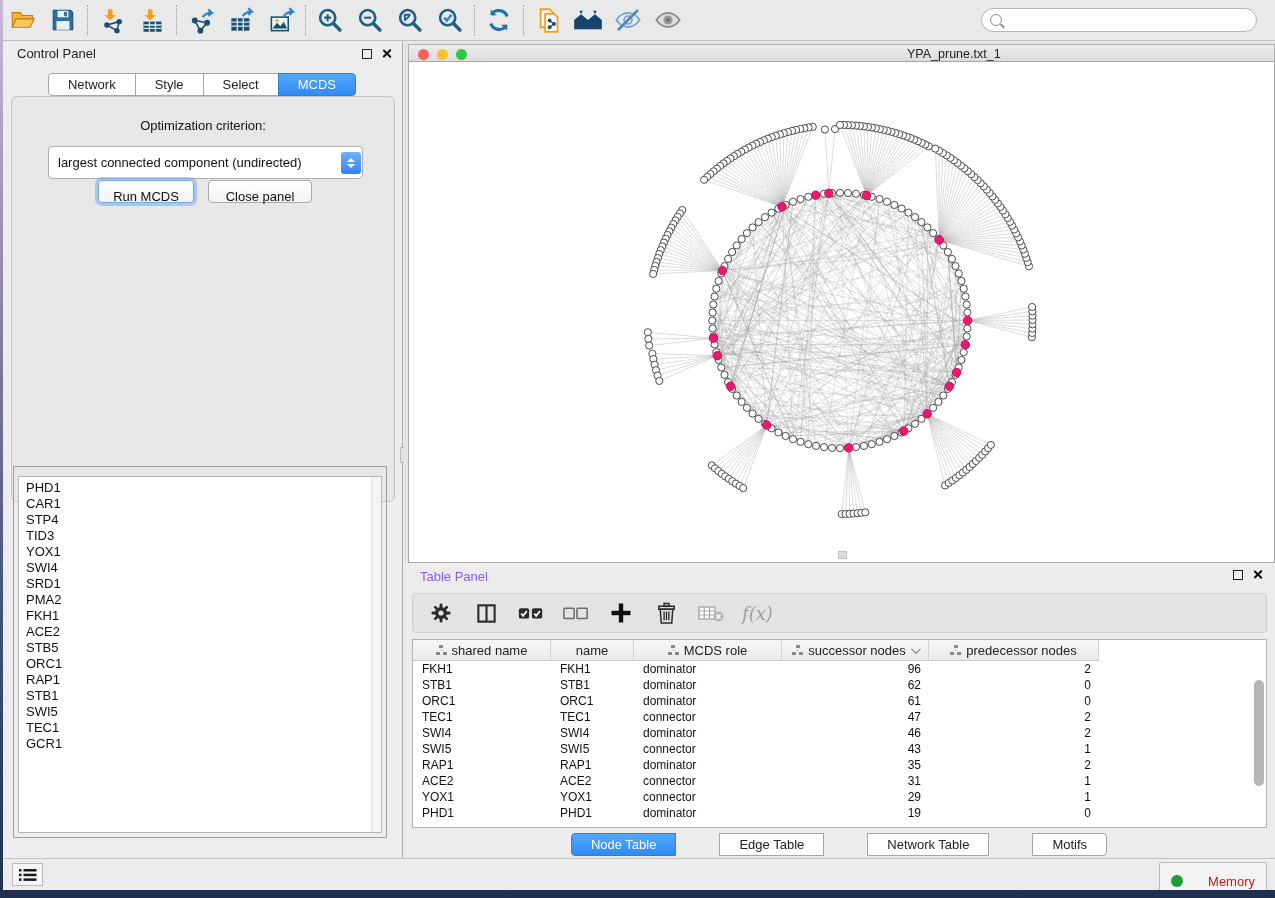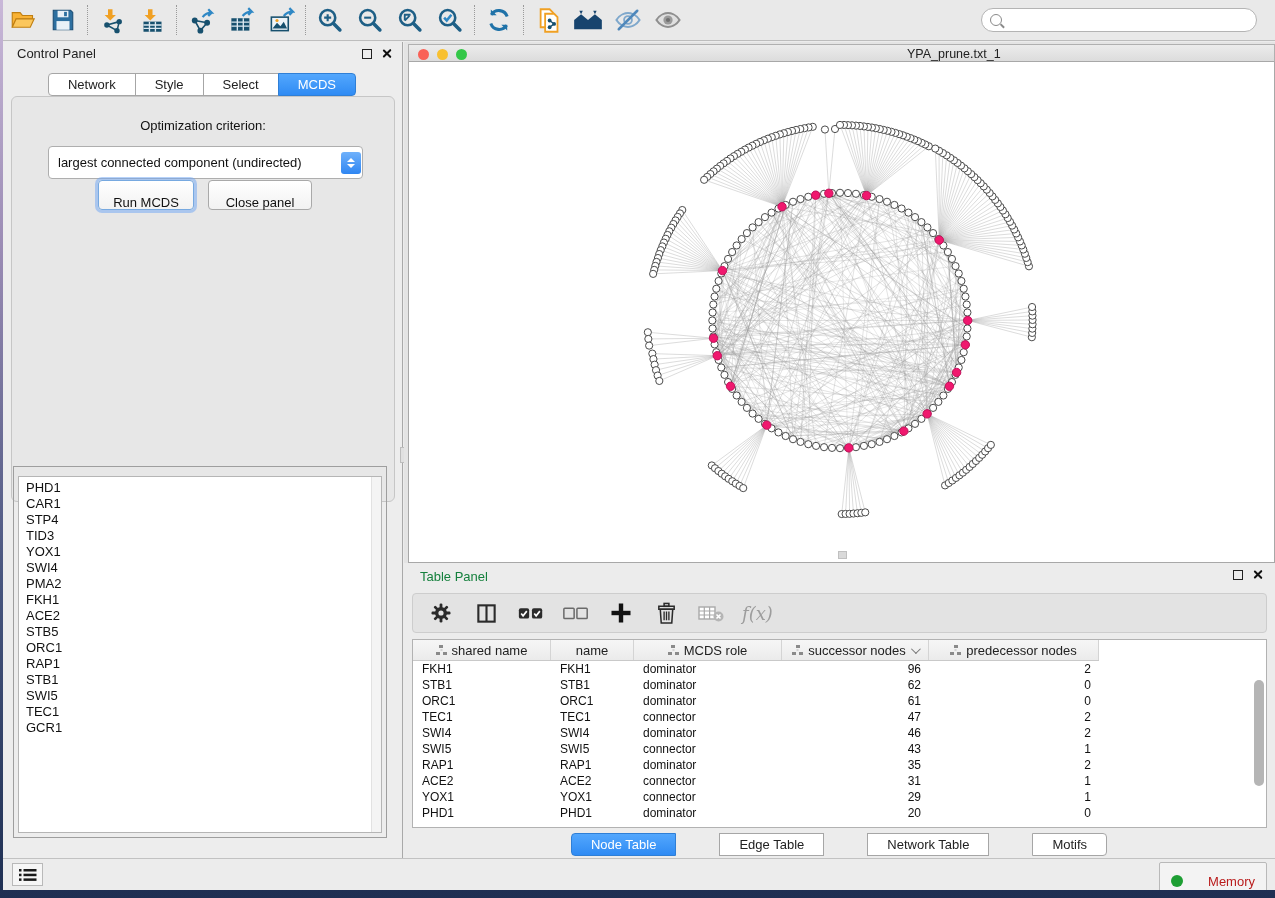--- a/index.html
+++ b/index.html
@@ -35,21 +35,21 @@
   .seg-tab:last-child { border-radius:0 4px 4px 0; }
   .seg-tab.active { background:linear-gradient(#53a7fd,#2f8bf4); border-color:#2f7fd6; color:#fff; }
 
   .cp-box { position:absolute; top:54px; left:8px; width:384px; height:406px; background:#e7e7e7; border:1px solid #c6c6c6; border-radius:6px; }
   .crit-label { position:absolute; top:21px; width:100%; text-align:center; font-size:13px; color:#111; }
   .crit-select { position:absolute; top:49px; left:36px; width:315px; height:33px; background:#fff; border:1px solid #aeaeae; border-radius:4px; display:flex; align-items:center; }
   .crit-select .val { flex:1; padding-left:9px; font-size:13px; color:#111; white-space:nowrap; }
   .stepper { width:20px; height:22px; margin-right:1px; background:linear-gradient(#6fb1fb,#2f86f2); border-radius:3px; display:flex; flex-direction:column; align-items:center; justify-content:center; gap:2px; }
   .stepper i { width:0; height:0; border-left:4px solid transparent; border-right:4px solid transparent; }
   .stepper .up { border-bottom:4px solid #fff; } .stepper .dn { border-top:4px solid #fff; }
-  .btn { font:13px "Liberation Sans",sans-serif; background:linear-gradient(#ffffff,#f2f2f2); border:1px solid #a9a9a9; border-radius:4px; padding:14px 14px; color:#111; }
+  .btn { font:13px "Liberation Sans",sans-serif; background:linear-gradient(#ffffff,#f2f2f2); border:1px solid #a9a9a9; border-radius:4px; padding:8px 14px; color:#111; }
   .run-btn { position:absolute; top:83px; left:86px; width:96px; height:23px; border-color:#77a9e0; box-shadow:0 0 0 3px rgba(110,165,245,.5); }
   .closep-btn { position:absolute; top:83px; left:196px; width:104px; height:23px; }
 
   .result-group { position:absolute; top:424px; left:10px; width:374px; height:372px; border:1px solid #9e9e9e; }
   .result-legend { position:absolute; top:-8px; left:8px; background:#ededed; padding:0 4px; font-size:13px; color:#111;margin-top:32px; }
   .result-list { position:absolute; left:4px; right:4px; top:9px; bottom:4px; background:#fff; border:1px solid #b5b5b5; overflow:hidden; }
   .result-items { position:absolute; inset:3px 12px 0 7px; }
   .result-item { font-size:13px; line-height:16px; color:#111; }
   .result-scroll { position:absolute; top:0; bottom:0; right:0; width:10px; background:#f4f4f4; border-left:1px solid #e2e2e2; }
 
@@ -61,21 +61,21 @@
   .light { width:11px; height:11px; border-radius:50%; }
   .l-red{background:#f96157;} .l-yel{background:#f8c02f;} .l-grn{background:#33c748;}
   .net-title { position:absolute; left:498px; top:2px; font-size:12.5px; color:#222; }
   .net-canvas { position:absolute; top:18px; left:0; right:0; bottom:0; background:#fff; border:1px solid #a8a8a8; border-top:none; }
   .net-canvas svg { position:absolute; inset:0; width:100%; height:100%; }
   .canvas-grip { position:absolute; left:429px; bottom:3px; width:9px; height:8px; background:#d9d9d9; border:1px solid #c0c0c0; }
   .split-grip { position:absolute; left:-4px; top:403px; width:7px; height:16px; background:#e0e0e0; border:1px solid #bdbdbd; }
 
   
   .table-panel { position:absolute; top:521px; left:0; right:0; bottom:0; background:#ececec; }
-  .tp-title { position:absolute; top:6px; left:16px; font-size:13px; color:#15803d; }
+  .tp-title { position:absolute; top:6px; left:16px; font-size:13px; color:#8b5cf6; }
   .tp-toolbar { position:absolute; top:30px; left:8px; right:8px; height:40px; background:#e3e3e3; border:1px solid #cdcdcd; border-radius:4px; display:flex; align-items:center; padding-left:14px; gap:17px; }
   .tpbtn { display:flex; align-items:center; justify-content:center; width:28px; height:28px; }
   .fx { font-family:"DejaVu Serif", serif; font-style:italic; font-size:18px; color:#9d9d9d; }
   .tbl { position:absolute; top:76px; left:8px; right:8px; height:189px; background:#fff; border:1px solid #b2b2b2; overflow:hidden; }
   .tbl-header { display:flex; height:21px; background:linear-gradient(#f6f6f6,#ebebeb); border-bottom:1px solid #c9c9c9; width:686px; }
   .th { display:flex; align-items:center; justify-content:center; gap:5px; border-right:1px solid #d4d4d4; font-size:13px; color:#222; position:relative; }
   .th:nth-child(1){width:138px;} .th:nth-child(2){width:83px;} .th:nth-child(3){width:148px;} .th:nth-child(4){width:147px;} .th:nth-child(5){width:170px;}
   .attr-ic { width:11px; height:10px; position:relative; display:none; flex:0 0 auto; }
   .th.has-icon .attr-ic { display:inline-block; }
   .attr-ic::before { content:""; position:absolute; top:0; left:3.5px; width:4px; height:3px; background:#8a8a8a; }
@@ -266,20 +266,21 @@
     <div class="result-group">
       <div class="result-legend">MCDS result (17 nodes)</div>
       <div class="result-list">
         <div class="result-items">
             <div class="result-item">PHD1</div>
             <div class="result-item">CAR1</div>
             <div class="result-item">STP4</div>
             <div class="result-item">TID3</div>
             <div class="result-item">YOX1</div>
             <div class="result-item">SWI4</div>
+            <div class="result-item">SRD1</div>
             <div class="result-item">PMA2</div>
             <div class="result-item">FKH1</div>
             <div class="result-item">ACE2</div>
             <div class="result-item">STB5</div>
             <div class="result-item">ORC1</div>
             <div class="result-item">RAP1</div>
             <div class="result-item">STB1</div>
             <div class="result-item">SWI5</div>
             <div class="result-item">TEC1</div>
             <div class="result-item">GCR1</div>
@@ -1268,21 +1269,21 @@
             <span class="td">YOX1</span>
             <span class="td">YOX1</span>
             <span class="td">connector</span>
             <span class="td">29</span>
             <span class="td">1</span>
           </div>
             <div class="tr">
             <span class="td">PHD1</span>
             <span class="td">PHD1</span>
             <span class="td">dominator</span>
-            <span class="td">20</span>
+            <span class="td">19</span>
             <span class="td">0</span>
           </div>
           </div>
         <div class="tbl-scroll">
           <div class="tbl-thumb"></div>
         </div>
       </div>
 
       <div class="seg tp-tabs">
           <button class="seg-tab active">Node Table</button>

